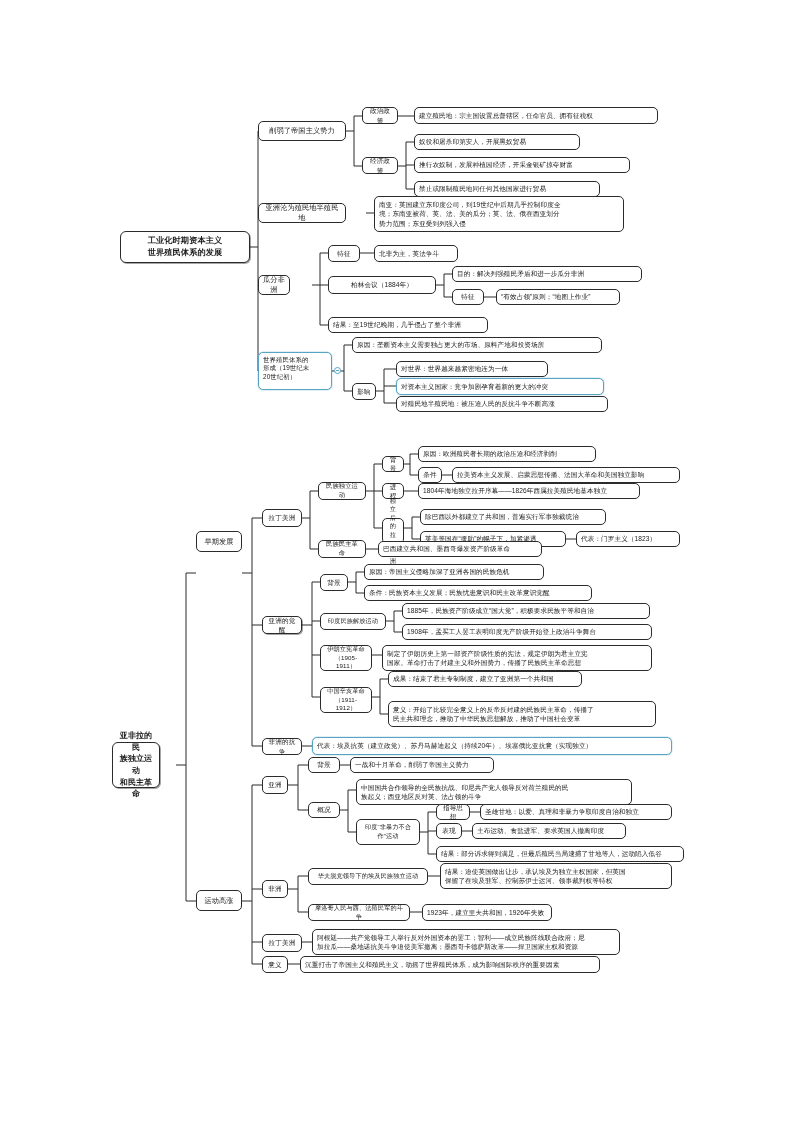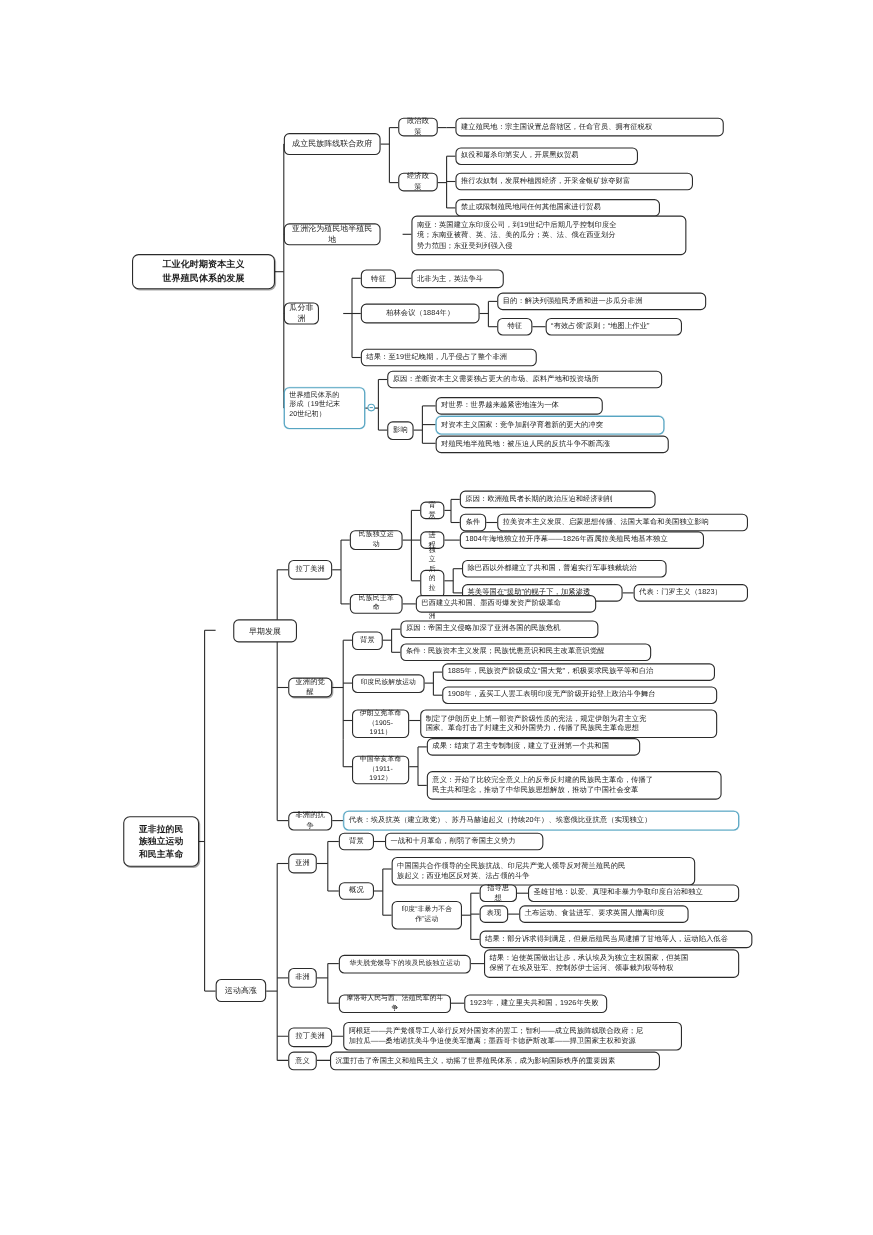--- a/index.html
+++ b/index.html
@@ -227,21 +227,21 @@
 
       <path d="M302 942 H312"></path>
 
       <path d="M288 964 H300"></path>
     </g>
   </svg>
 
   <div class="node root c shadow" style="left:120px; top:231px; width:130px; height:32px;">工业化时期资本主义
 世界殖民体系的发展</div>
 
-  <div class="node lvl1 c" style="left:258px; top:121px; width:88px; height:20px;">成立民族阵线联合政府</div>
+  <div class="node lvl1 c" style="left:258px; top:121px; width:88px; height:20px;">削弱了帝国主义势力</div>
 
   <div class="node c" style="left:362px; top:107px; width:36px; height:17px;">政治政策</div>
   <div class="node" style="left:414px; top:107px; width:244px; height:17px;">建立殖民地：宗主国设置总督辖区，任命官员、拥有征税权</div>
 
   <div class="node c" style="left:362px; top:157px; width:36px; height:17px;">经济政策</div>
   <div class="node" style="left:414px; top:134px; width:166px; height:16px;">奴役和屠杀印第安人，开展黑奴贸易</div>
   <div class="node" style="left:414px; top:157px; width:216px; height:16px;">推行农奴制，发展种植园经济，开采金银矿掠夺财富</div>
   <div class="node" style="left:414px; top:181px; width:186px; height:16px;">禁止或限制殖民地同任何其他国家进行贸易</div>
 
   <div class="node lvl1 c" style="left:258px; top:203px; width:88px; height:20px;">亚洲沦为殖民地半殖民地</div>
@@ -264,25 +264,25 @@
 形成（19世纪末
 20世纪初）</div>
   <div class="collapse" style="left:334px; top:367px;"></div>
 
   <div class="node" style="left:352px; top:337px; width:250px; height:16px;">原因：垄断资本主义需要独占更大的市场、原料产地和投资场所</div>
   <div class="node c" style="left:352px; top:383px; width:24px; height:17px;">影响</div>
   <div class="node" style="left:396px; top:361px; width:152px; height:16px;">对世界：世界越来越紧密地连为一体</div>
   <div class="node hl" style="left:396px; top:378px; width:208px; height:17px;">对资本主义国家：竞争加剧孕育着新的更大的冲突</div>
   <div class="node" style="left:396px; top:396px; width:212px; height:16px;">对殖民地半殖民地：被压迫人民的反抗斗争不断高涨</div>
 
-  <div class="node root c shadow" style="left:112px; top:742px; width:69px; height:46px; font-size:8px;">亚非拉的民
+  <div class="node root c shadow" style="left:112px; top:742px; width:48px; height:46px; font-size:8px;">亚非拉的民
 族独立运动
 和民主革命</div>
 
-  <div class="node lvl1 c" style="left:196px; top:563px; width:58px; height:21px;margin-left:16px;">早期发展</div>
+  <div class="node lvl1 c" style="left:196px; top:531px; width:46px; height:21px;">早期发展</div>
 
   <div class="node c" style="left:262px; top:509px; width:40px; height:18px;">拉丁美洲</div>
 
   <div class="node c" style="left:318px; top:482px; width:48px; height:18px; font-size:6.3px;">民族独立运动</div>
 
   <div class="node c" style="left:382px; top:456px; width:22px; height:16px;">背景</div>
   <div class="node" style="left:418px; top:446px; width:178px; height:16px;">原因：欧洲殖民者长期的政治压迫和经济剥削</div>
   <div class="node c" style="left:418px; top:467px; width:24px; height:16px;">条件</div>
   <div class="node" style="left:452px; top:467px; width:228px; height:16px;">拉美资本主义发展、启蒙思想传播、法国大革命和美国独立影响</div>
 

